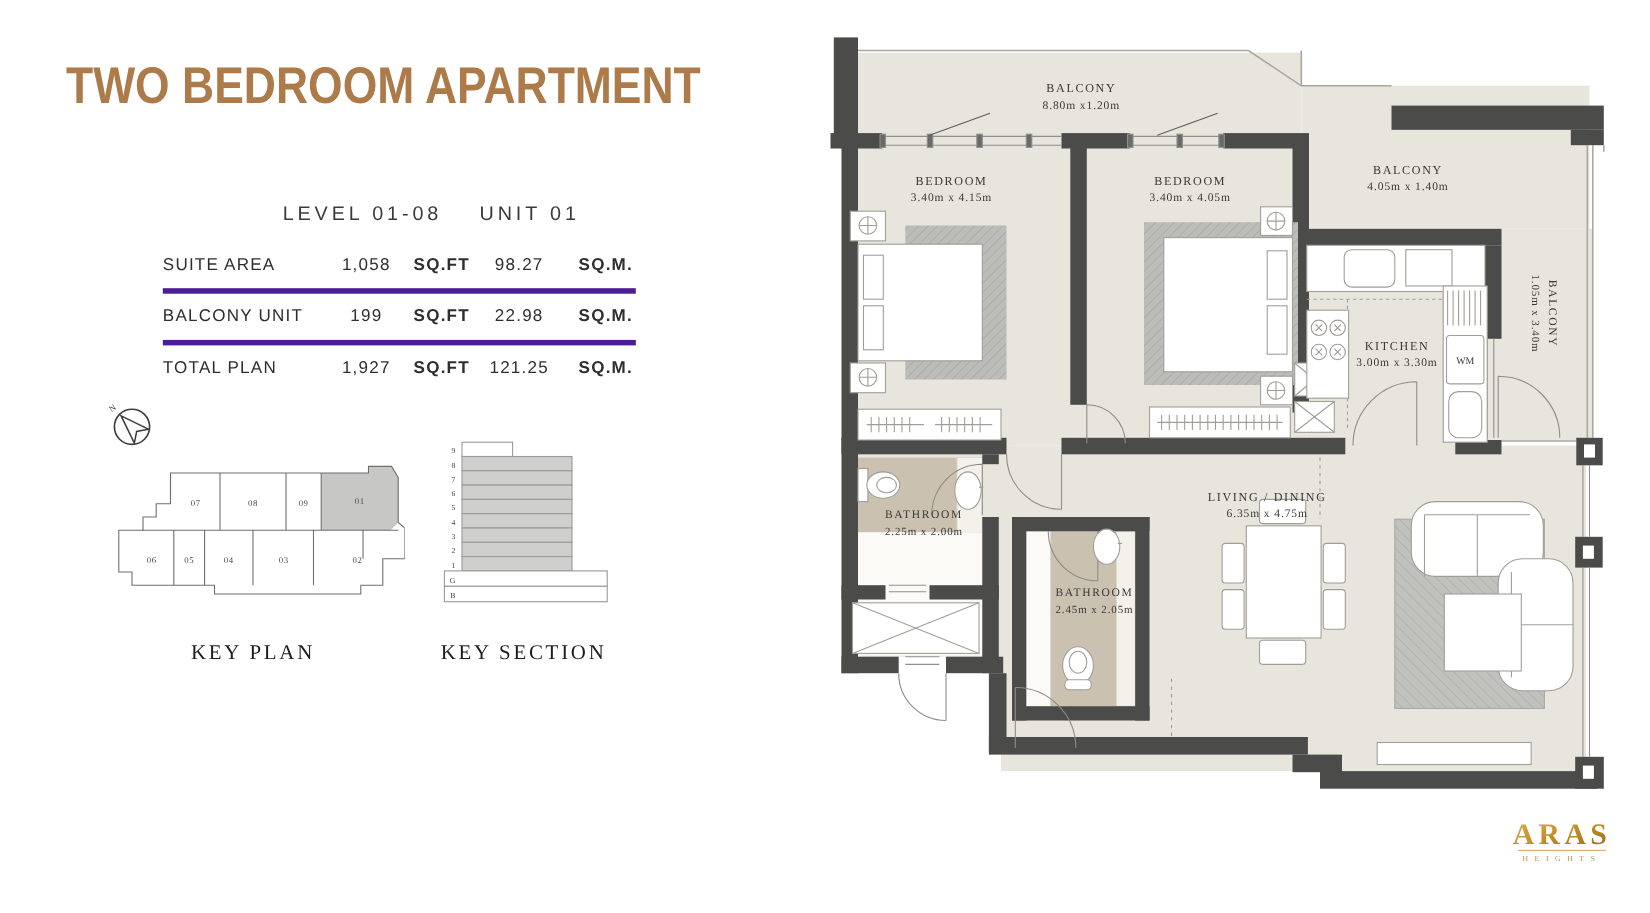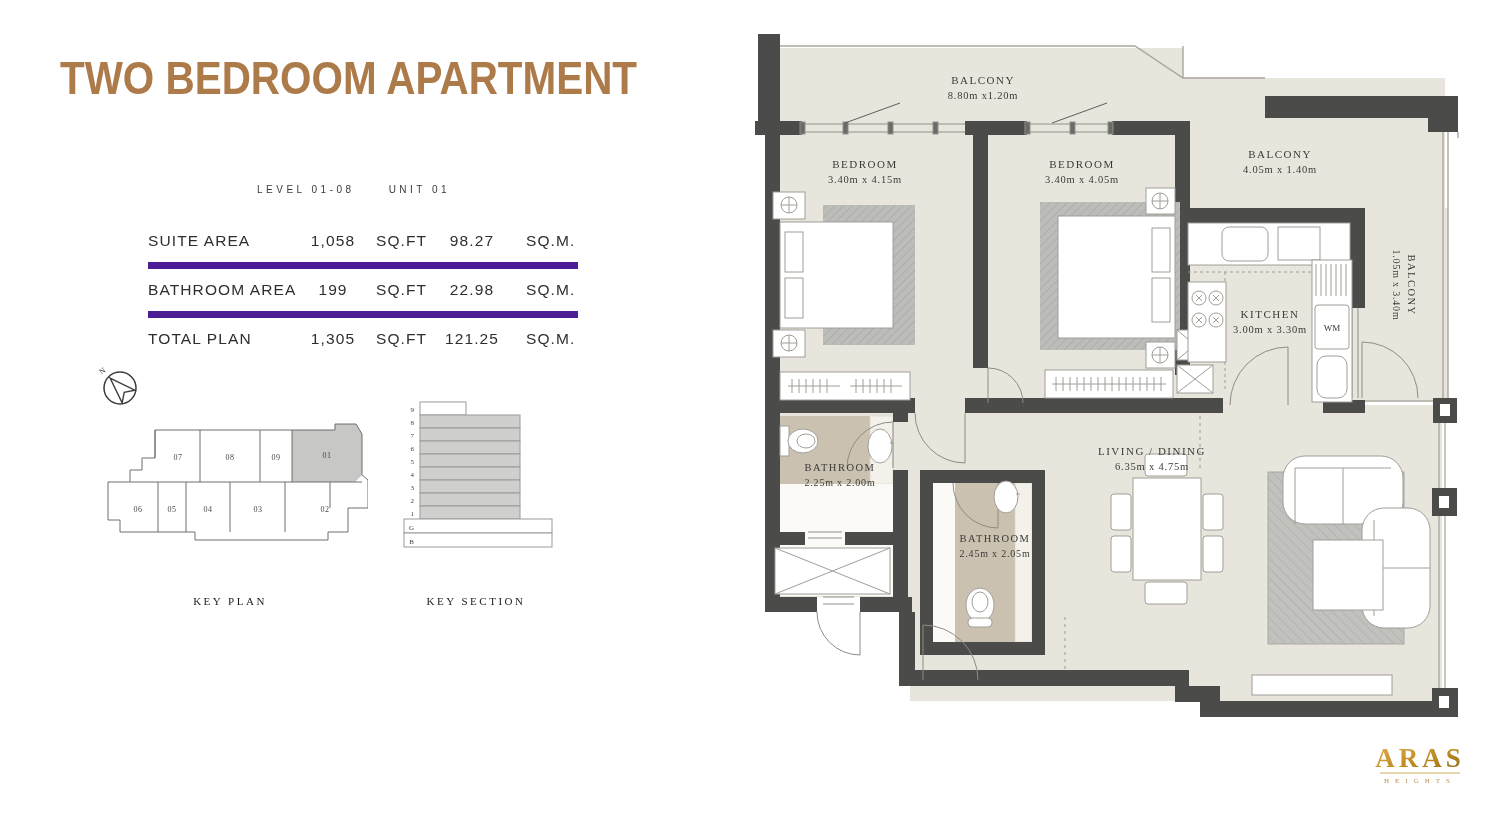--- a/index.html
+++ b/index.html
@@ -2,29 +2,29 @@
 <html><head>
 <meta charset="utf-8">
 <style>
   html,body{margin:0;padding:0;background:#ffffff;}
   body{width:1500px;height:830px;position:relative;font-family:"Liberation Sans",sans-serif;overflow:hidden;}
   .abs{position:absolute;}
 
   
   #title{left:60px;top:50px;font-size:47px;font-weight:700;color:#ad7b4a;
          letter-spacing:0px;transform:scaleX(.86);transform-origin:left top;white-space:nowrap;}
-  #level-line{left:257px;top:184px;font-size:10px;color:#3a3a3a;letter-spacing:3.5px;white-space:nowrap;}
+  #level-line{left:257px;top:184px;font-size:18px;color:#3a3a3a;letter-spacing:3.5px;white-space:nowrap;}
   #level-line .gap{display:inline-block;width:34px;}
   #area-table{left:148px;top:220px;width:430px;color:#2e2e2e;}
   .arow{display:grid;grid-template-columns:160px 50px 78px 72px 70px;align-items:center;height:42px;
         font-size:15.5px;letter-spacing:1.1px;}
   .arow .num{text-align:center;}
-  .arow .unit{padding-left:18px;}
-  .arow.sep{border-bottom:7px solid #4c1d95;}
-  .caption{font-family:"Liberation Serif",serif;font-size:11px;letter-spacing:2.5px;color:#1c1c1c;text-align:center;margin-top:12px;}
+  .arow .unit{padding-left:18px;font-weight:bold;}
+  .arow.sep{border-bottom:5px solid #4c1d95;}
+  .caption{font-family:"Liberation Serif",serif;font-size:19px;letter-spacing:2.5px;color:#1c1c1c;text-align:center;}
   #keyplan-caption{left:105px;top:583px;width:250px;}
   #keysection-caption{left:398px;top:583px;width:156px;}
 
   svg text{font-family:"Liberation Serif",serif;}
   .plan-label{fill:#3a3a38;letter-spacing:1.5px;}
   .plan-dims{fill:#3a3a38;letter-spacing:.8px;}
   .wall{fill:#4b4b49;}
   .floor{fill:#e8e5dc;}
   .rail{stroke:#a9a79d;stroke-width:1.4;fill:none;}
   .glass{stroke:#8f8f8b;stroke-width:1;fill:none;}
@@ -44,29 +44,29 @@
 
 <div class="abs" id="area-table">
   <div class="arow sep">
     <span>SUITE AREA</span>
     <span class="num">1,058</span>
     <span class="unit">SQ.FT</span>
     <span class="num">98.27</span>
     <span class="unit">SQ.M.</span>
   </div>
   <div class="arow sep">
-    <span>BATHROOM AREA</span>
+    <span>BALCONY UNIT</span>
     <span class="num">199</span>
     <span class="unit">SQ.FT</span>
     <span class="num">22.98</span>
     <span class="unit">SQ.M.</span>
   </div>
   <div class="arow">
     <span>TOTAL PLAN</span>
-    <span class="num">1,305</span>
+    <span class="num">1,927</span>
     <span class="unit">SQ.FT</span>
     <span class="num">121.25</span>
     <span class="unit">SQ.M.</span>
   </div>
 </div>
 
 <svg class="abs" style="left:96px;top:362px" width="46" height="46" viewBox="0 0 46 46">
   <circle cx="24" cy="26" r="16" fill="none" stroke="#3d3d3d" stroke-width="1.5"></circle>
   <g transform="rotate(-45 24 26)">
     <path d="M24,12 L33,38 L24,32 L15,38 Z" fill="none" stroke="#3d3d3d" stroke-width="1.4"></path>

